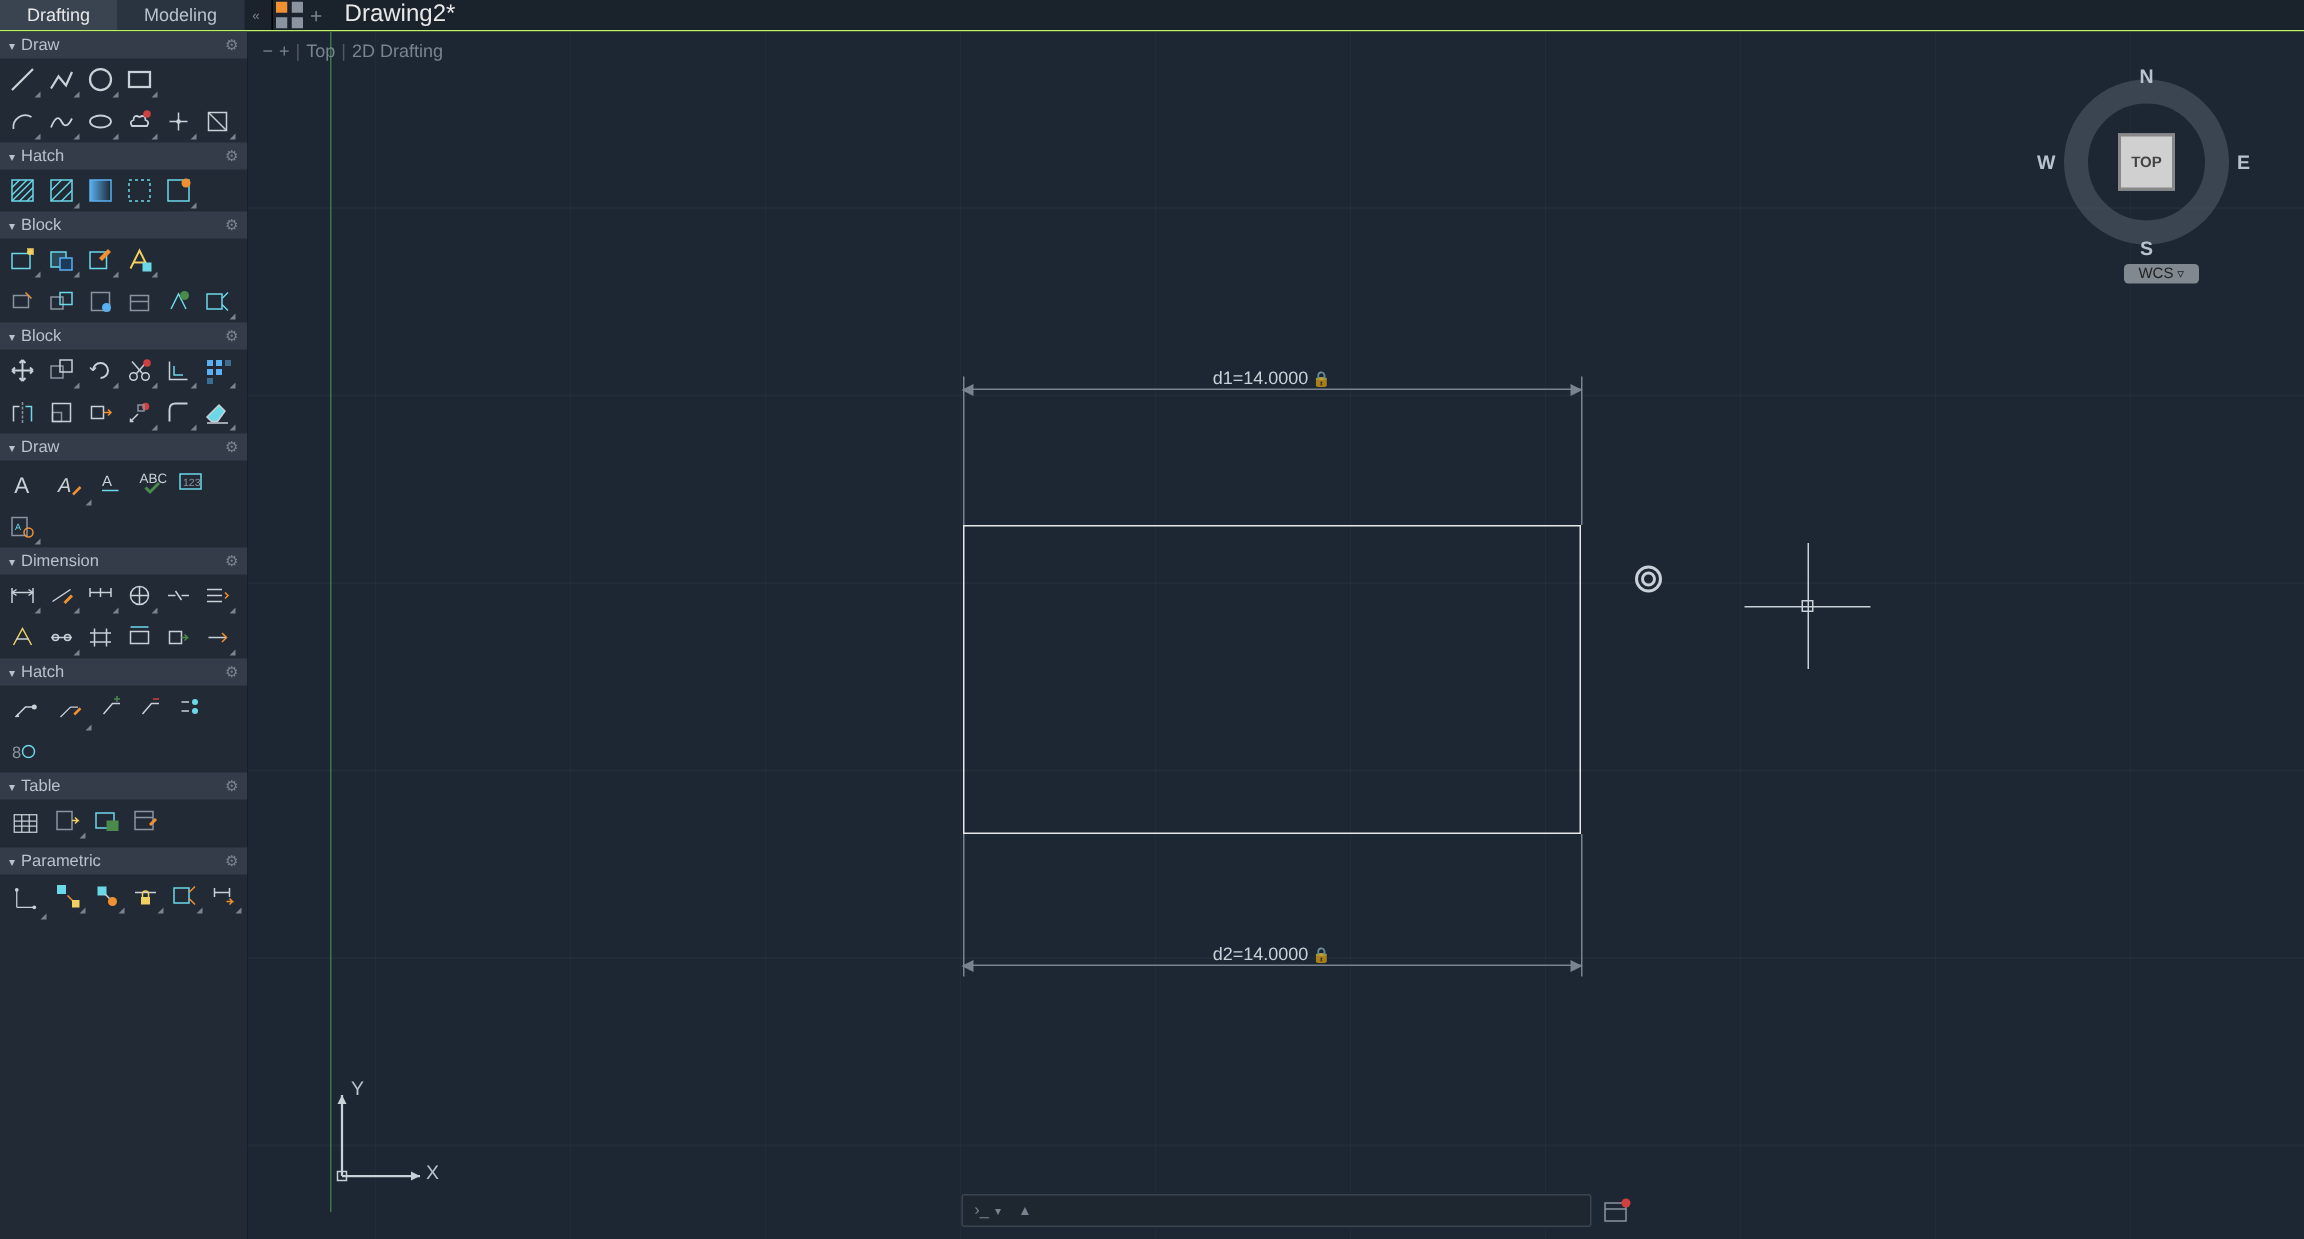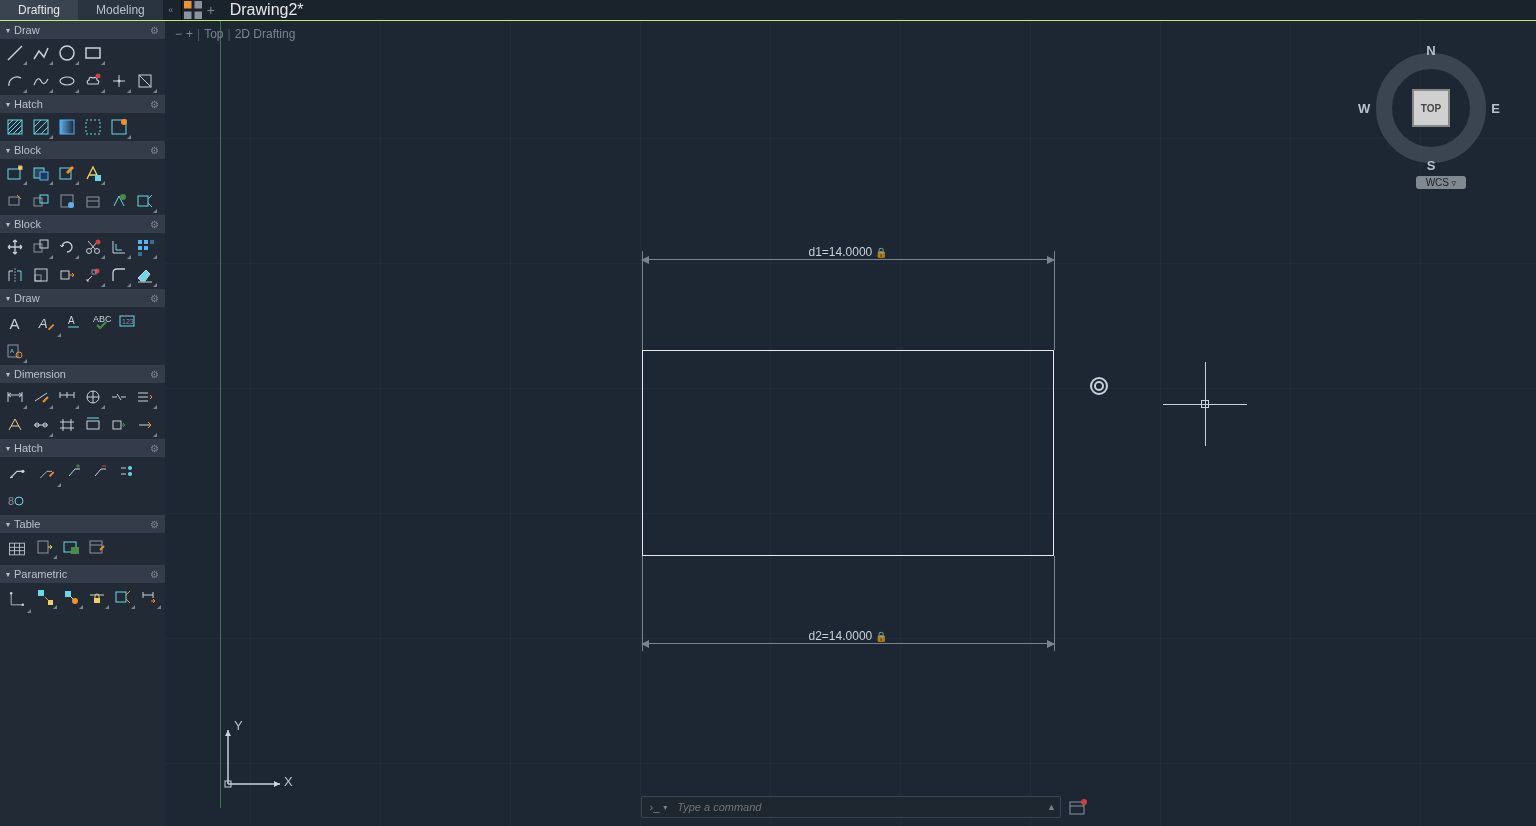--- a/index.html
+++ b/index.html
@@ -795,21 +795,20 @@
       <div class="face">TOP</div>
       <div class="cdir" style="left:50%;top:-4px;transform:translateX(-50%);">N</div>
       <div class="cdir" style="left:50%;bottom:-4px;transform:translateX(-50%);">S</div>
       <div class="cdir" style="right:-8px;top:50%;transform:translateY(-50%);">E</div>
       <div class="cdir" style="left:-12px;top:50%;transform:translateY(-50%);">W</div>
     </div>
     <div class="wcs-badge">WCS</div>
 
     <div class="cmdbar">
       <div class="prompt">›_ <span style="font-size:8px">▾</span></div>
-      <input type="text" placeholder="Type a command" style="">
       <div class="up">▲</div>
     </div>
     <div class="cmd-right">
       <div class="ic">
         <svg width="16" height="14" viewBox="0 0 16 14">
             <rect x="1" y="1" width="14" height="12" stroke="#8a94a0" fill="none"></rect>
             <line x1="1" y1="5" x2="15" y2="5" stroke="#8a94a0"></line>
           </svg>
         <div class="red-dot"></div>
       </div>

